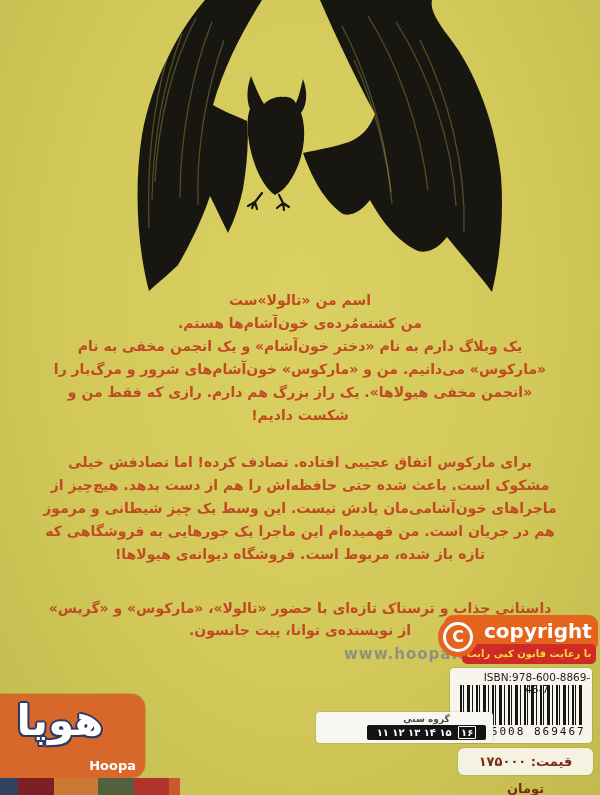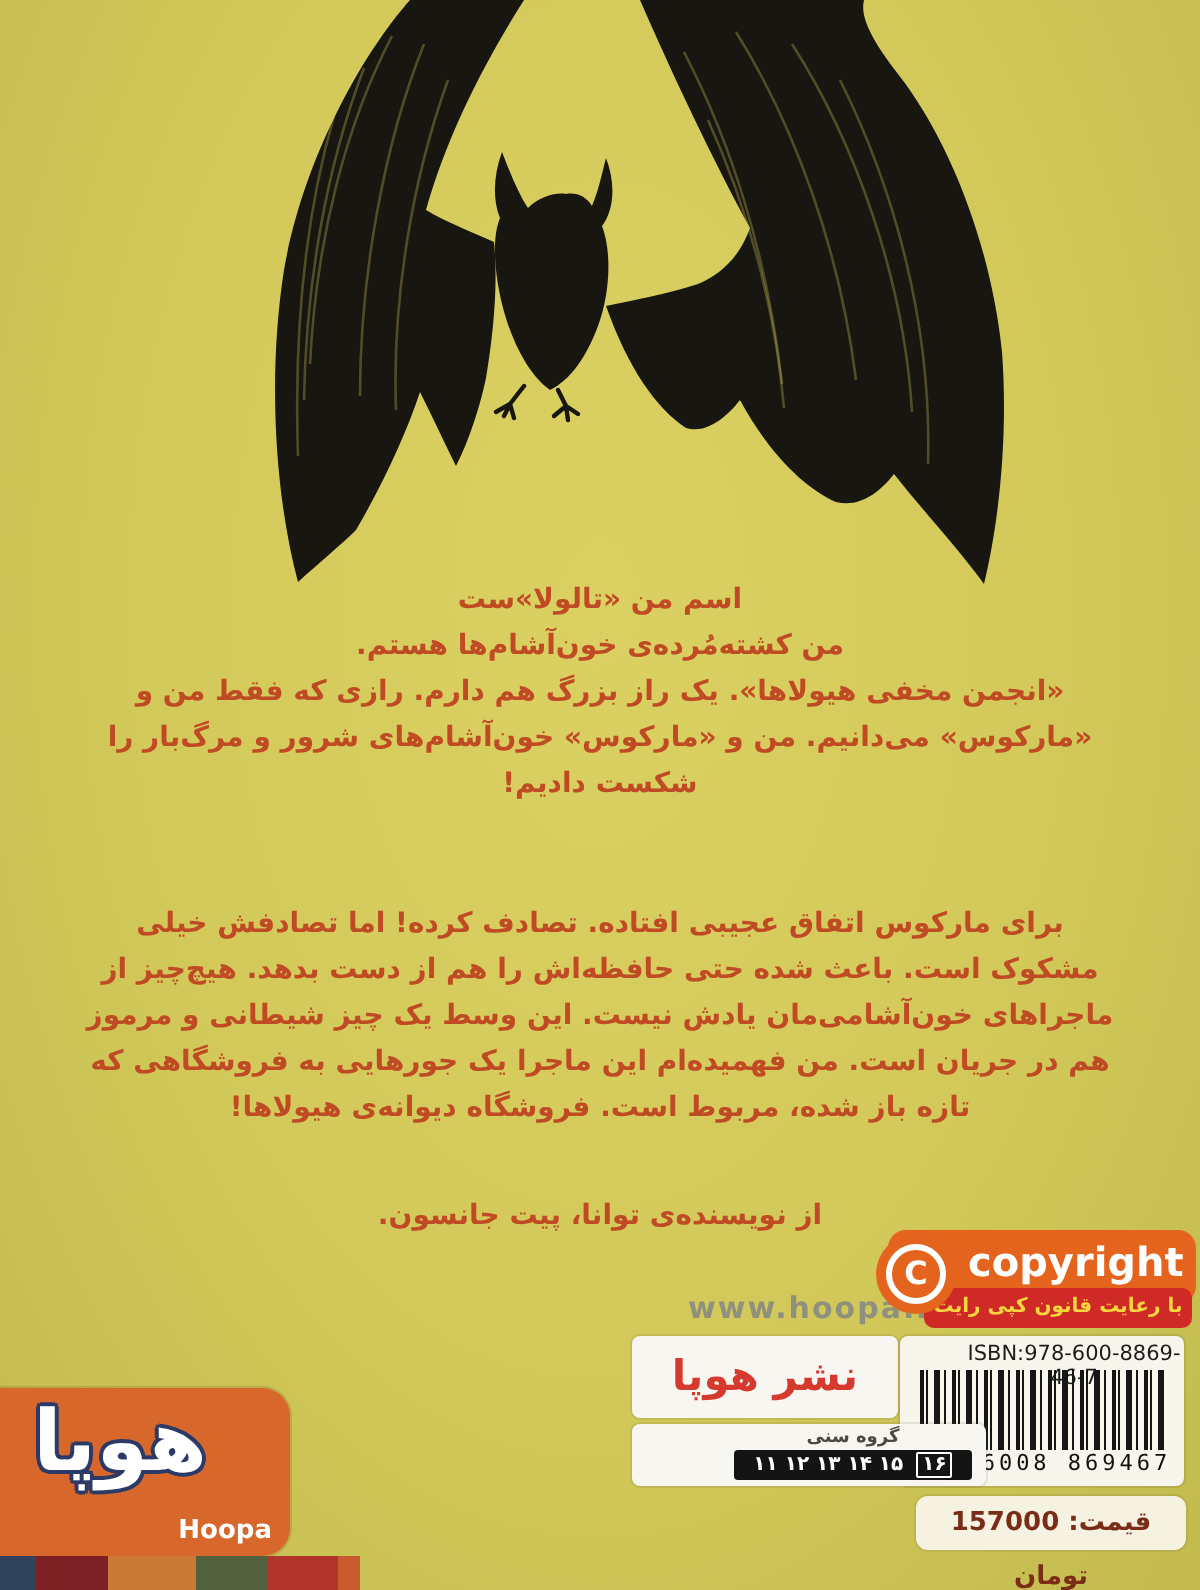--- a/index.html
+++ b/index.html
@@ -123,59 +123,58 @@
       <path d="M368,16 C398,64 420,126 428,190"></path>
       <path d="M396,22 C428,72 452,140 456,206"></path>
       <path d="M420,40 C448,96 466,164 464,232"></path>
       <path d="M354,60 C374,104 388,156 392,204"></path>
     </g>
   </svg>
 
   <div class="blurb p1">
     <div>اسم من «تالولا»ست</div>
     <div>من کشته‌مُرده‌ی خون‌آشام‌ها هستم.</div>
+    <div>یک وبلاگ دارم به نام «دختر خون‌آشام» و یک انجمن مخفی به نام</div>
+    <div>«مارکوس» می‌دانیم. من و «مارکوس» خون‌آشام‌های شرور و مرگ‌بار را</div>
     <div>«انجمن مخفی هیولاها». یک راز بزرگ هم دارم. رازی که فقط من و</div>
-    <div>«مارکوس» می‌دانیم. من و «مارکوس» خون‌آشام‌های شرور و مرگ‌بار را</div>
     <div>شکست دادیم!</div>
   </div>
 
   <div class="blurb p2">
     <div>برای مارکوس اتفاق عجیبی افتاده. تصادف کرده! اما تصادفش خیلی</div>
     <div>مشکوک است. باعث شده حتی حافظه‌اش را هم از دست بدهد. هیچ‌چیز از</div>
     <div>ماجراهای خون‌آشامی‌مان یادش نیست. این وسط یک چیز شیطانی و مرموز</div>
     <div>هم در جریان است. من فهمیده‌ام این ماجرا یک جورهایی به فروشگاهی که</div>
     <div>تازه باز شده، مربوط است. فروشگاه دیوانه‌ی هیولاها!</div>
   </div>
 
   <div class="blurb p3">
+    <div>داستانی جذاب و ترسناک تازه‌ای با حضور «تالولا»، «مارکوس» و «گریس»</div>
     <div>از نویسنده‌ی توانا، پیت جانسون.</div>
   </div>
 
   <div class="website">www.hoopa.ir</div>
 
   <div class="copyright">
     <div class="cr-main" style="background-color: rgb(228, 100, 30);"></div>
     <div class="cr-text">copyright</div>
     <div class="cr-strip" style="background-color: rgb(208, 42, 38);">با رعایت قانون کپی رایت</div>
     <div class="cr-circle" style="background-color: rgb(228, 100, 30);">
       <div class="cr-ring">C</div>
     </div>
   </div>
 
   <div class="barcode-box">
     <div class="isbn-text">ISBN:978-600-8869-46-7</div>
     <div class="bars"></div>
     <div class="bar-digits">9 786008 869467</div>
   </div>
 
-  <div class="price-box">قیمت: 157000 تومان</div>
+  <div class="price-box">قیمت: ۱۷۵۰۰۰ تومان</div>
 
-  <div class="publisher-box">
-    <span>نشر هوپا</span>
-  </div>
 
   <div class="age-box">
     <div class="age-label">گروه سنی</div>
     <div class="age-band">
       <span>۱۱ ۱۲ ۱۳ ۱۴ ۱۵</span>
       <span class="age-highlight">۱۶</span>
     </div>
   </div>
 
   <div class="hoopa-logo" style="background-color: rgb(216, 103, 44);">

